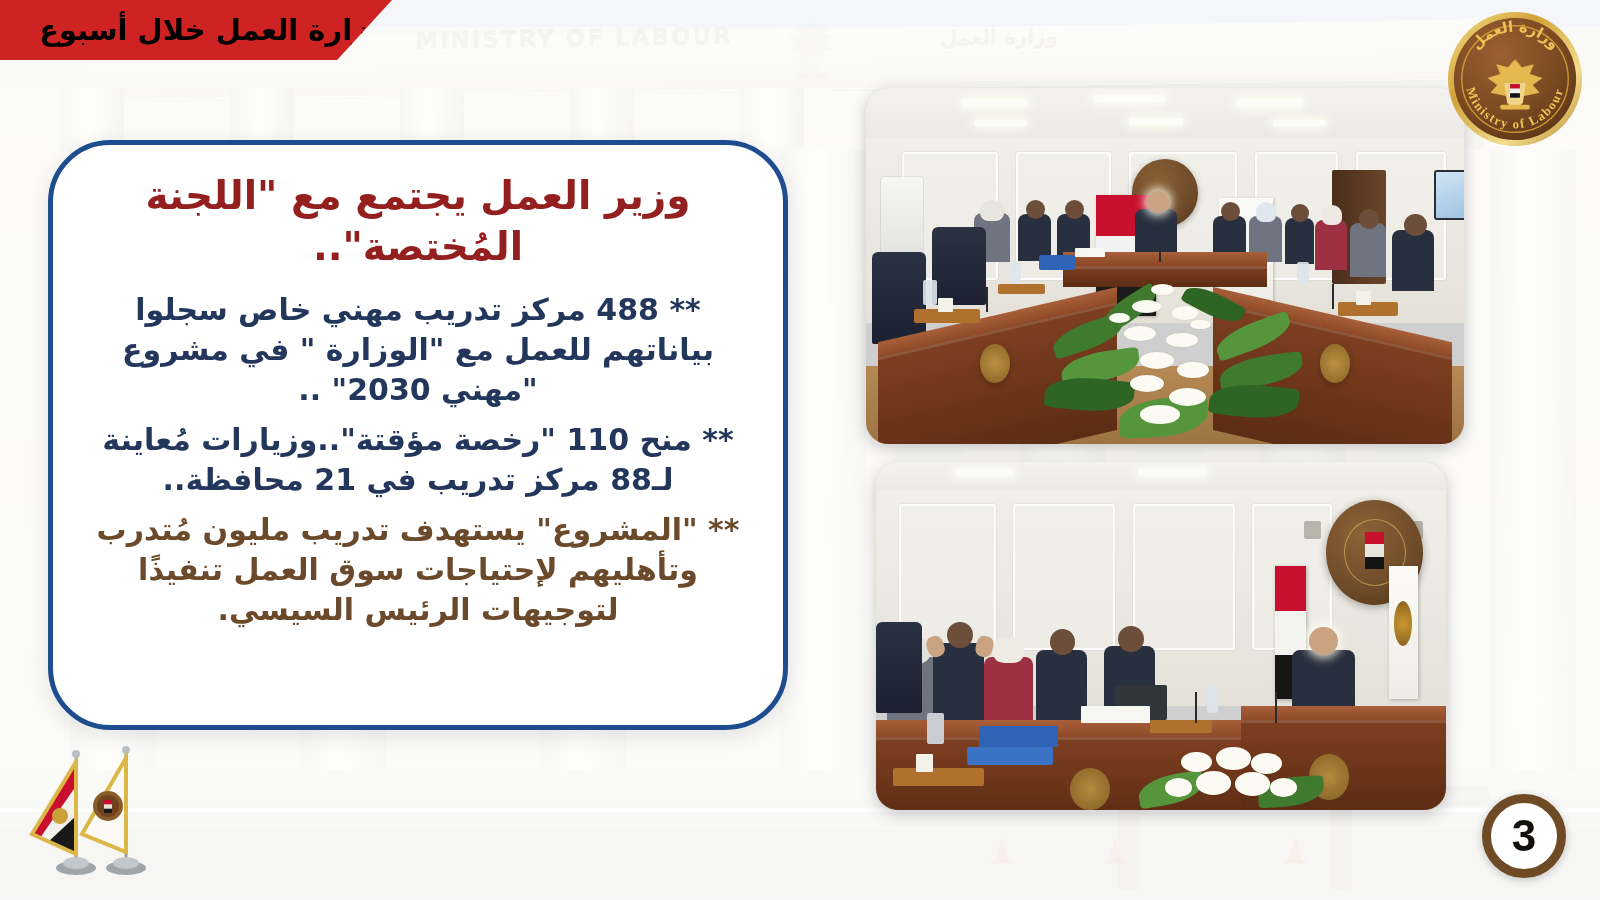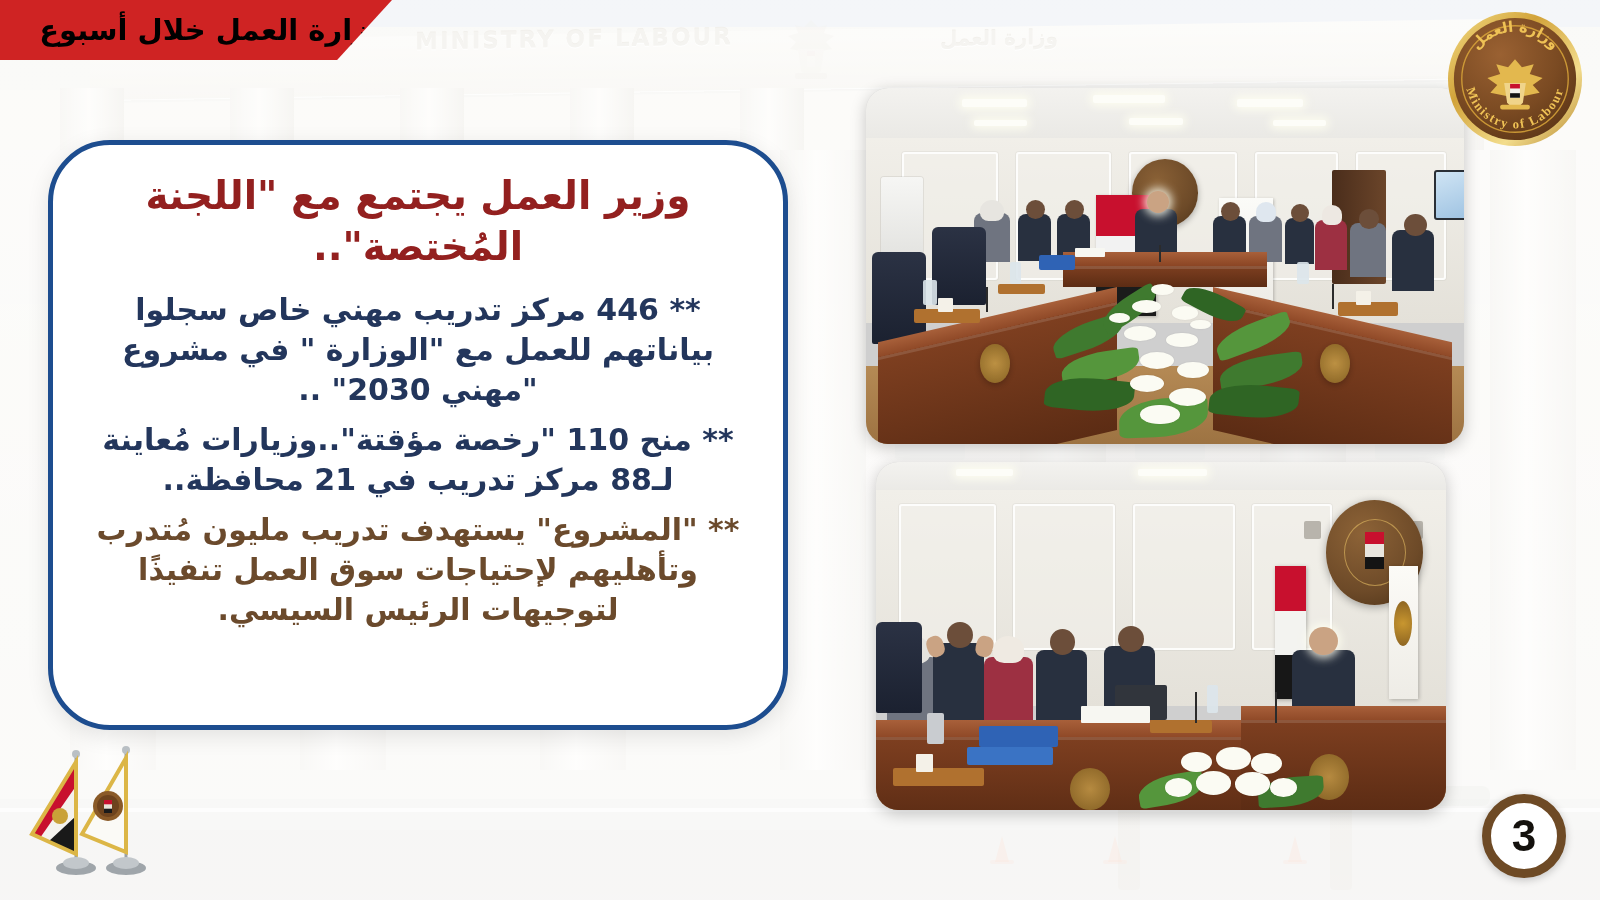--- a/index.html
+++ b/index.html
@@ -512,21 +512,21 @@
         <div class="fl-bloom" style="left:30%; top:34%; width:18%; height:34%;"></div>
         <div class="fl-bloom" style="left:50%; top:36%; width:18%; height:34%;"></div>
         <div class="fl-bloom" style="left:14%; top:44%; width:14%; height:28%;"></div>
         <div class="fl-bloom" style="left:68%; top:44%; width:14%; height:28%;"></div>
       </div>
     </div>
   </div>
 
   <div class="card">
     <div class="headline">وزير العمل يجتمع مع "اللجنة المُختصة"..</div>
-    <div class="para navy">** 446 مركز تدريب مهني خاص سجلوا بياناتهم للعمل مع "الوزارة " في مشروع "مهني 2030" ..</div>
+    <div class="para navy">** 488 مركز تدريب مهني خاص سجلوا بياناتهم للعمل مع "الوزارة " في مشروع "مهني 2030" ..</div>
     <div class="para navy">** منح 110 "رخصة مؤقتة"..وزيارات مُعاينة لـ88 مركز تدريب في 21 محافظة..</div>
     <div class="para brown">** "المشروع" يستهدف تدريب مليون مُتدرب وتأهليهم لإحتياجات سوق العمل تنفيذًا لتوجيهات الرئيس السيسي.</div>
   </div>
 
   <div class="deskflags">
     <svg viewBox="0 0 180 150" width="180" height="150" aria-hidden="true">
 
       <line x1="58" y1="14" x2="58" y2="120" stroke="#9aa0a6" stroke-width="3"></line>
       <line x1="108" y1="10" x2="108" y2="120" stroke="#9aa0a6" stroke-width="3"></line>
       <circle cx="58" cy="12" r="4" fill="#b9bfc4"></circle>

